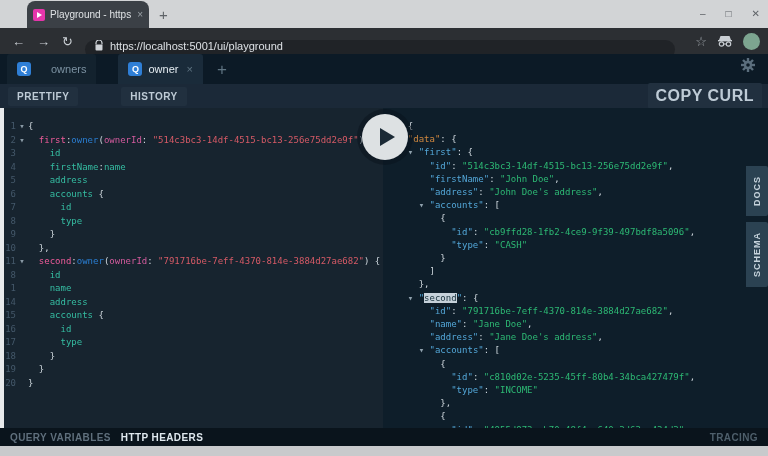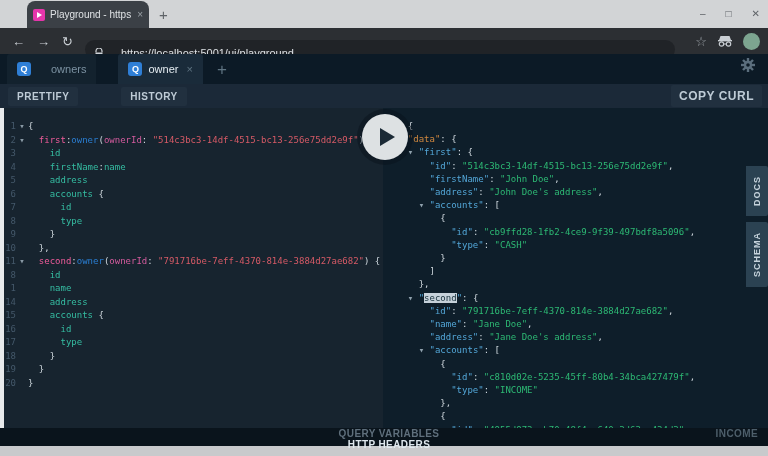--- a/index.html
+++ b/index.html
@@ -11,21 +11,21 @@
   .btab { margin-left:27px; width:122px; height:27px; background:#3b4046; border-radius:8px 8px 0 0; display:flex; align-items:center; padding:0 6px; gap:5px; }
   .favicon { width:12px; height:12px; background:#e535ab; border-radius:2px; flex:0 0 auto; position:relative; }
   .favicon::after { content:""; position:absolute; left:4px; top:3px; border-left:5px solid #fff; border-top:3px solid transparent; border-bottom:3px solid transparent; }
   .btab-title { color:#dfe2e5; font-size:10px; white-space:nowrap; overflow:hidden; flex:1 1 auto; }
   .btab-close { color:#9aa0a6; font-size:10px; flex:0 0 auto; }
   .newtab { color:#5f6368; font-size:15px; margin-left:10px; padding-bottom:5px; }
   .wincontrols { position:absolute; right:8px; top:0; height:26px; display:flex; align-items:center; gap:20px; color:#5f6368; font-size:10px; }
 
   .navbar { position:absolute; left:0; top:28px; width:768px; height:26px; background:#2c2f33; display:flex; align-items:center; }
   .navicons { display:flex; gap:12px; margin-left:12px; color:#c9ced3; font-size:13px; }
-  .urlpill { margin-left:12px; width:590px; height:19px; background:#202327; border-radius:10px; display:flex; align-items:flex-end; padding:0 10px; gap:18px;margin-top:16px; }
+  .urlpill { margin-left:12px; width:590px; height:19px; background:#202327; border-radius:10px; display:flex; align-items:flex-start; padding:0 10px; gap:7px;margin-top:16px; }
   .urltext { color:#dce0e4; font-size:11px; white-space:nowrap; }
   .navright { position:absolute; right:8px; top:28px; height:26px; display:flex; align-items:center; gap:10px; }
   .star { color:#9aa0a6; font-size:13px; }
   .avatar { width:17px; height:17px; border-radius:50%; background:#7da590; }
 
   
   .pgheader { position:absolute; left:0; top:54px; width:768px; height:30px; background:#0c1a26; display:flex; align-items:flex-end; }
   .pgtab { height:30px; display:flex; align-items:center; gap:6px; padding:0 10px; border-radius:3px 3px 0 0; }
   .pgtab.inactive { background:#13222e; margin-left:7px; }
   .pgtab.active { background:#1a2b3a; margin-left:22px; }
@@ -36,21 +36,21 @@
   .pgtab-close { color:#5f7482; font-size:11px; margin-left:2px; }
   .pgplus { color:#5f7482; font-size:17px; margin-left:14px; padding-bottom:4px; }
   .gear { position:absolute; right:12px; top:3px; }
 
   
   .toolbar { position:absolute; left:0; top:84px; width:768px; height:24px; background:#1b2938; display:flex; align-items:center;gap:35px; }
   .tbtn { background:#21303f; color:#becbd6; font-size:10px; font-weight:bold; letter-spacing:.5px; padding:4px 9px; border-radius:2px; margin-left:8px; }
   .endpoint { margin-left:10px; width:552px; height:18px; background:#121c27; border:1px solid #2c3b4a; border-radius:2px; display:flex; align-items:center; padding:0 8px; gap:7px; }
   .endpoint .dot { width:5px; height:5px; border-radius:50%; background:#5d7183; }
   .endpoint-url { color:#bac8d3; font-size:10px; white-space:nowrap; }
-  .copycurl { position:absolute; right:6px; color:#becbd6; font-size:12px; font-weight:bold; letter-spacing:.5px; background:#21303f; padding:4px 8px; border-radius:2px; }
+  .copycurl { position:absolute; right:6px; color:#becbd6; font-size:16px; font-weight:bold; letter-spacing:.5px; background:#21303f; padding:4px 8px; border-radius:2px; }
 
   
   .editors { position:absolute; left:0; top:108px; width:768px; height:320px; }
   .leftstrip { position:absolute; left:0; top:0; width:4px; height:320px; background:#e8eaec; z-index:5; }
   .qpane { position:absolute; left:0; top:0; width:383px; height:320px; background:#17242f; overflow:hidden; padding-top:12px; }
   .rpane { position:absolute; left:383px; top:0; width:385px; height:320px; background:#0e1e2a; overflow:hidden; padding-top:12px; padding-left:14px; }
   .cline { font-family:"DejaVu Sans Mono","DejaVu Sans",monospace; font-size:9px; line-height:13.5px; white-space:pre; display:flex; }
   .rpane .cline { line-height:13.2px; display:block; }
   .ln { display:inline-block; width:16px; text-align:right; color:#44586a; flex:0 0 auto; }
   .fold { display:inline-block; width:12px; text-align:center; color:#8a9aa6; flex:0 0 auto; }
@@ -62,21 +62,21 @@
   .ky { color:#53a7d8; } .kd { color:#d0883f; } .sv { color:#2db974; } .ar { color:#90a2ae; }
   .sel { background:#c6d1da; color:#17313c; }
 
   .playbtn { position:absolute; left:362px; top:6px; width:46px; height:46px; border-radius:50%; background:#dde1e3; box-shadow:0 0 0 5px rgba(8,18,26,.45); z-index:10; display:flex; align-items:center; justify-content:center; }
   .playbtn .tri { margin-left:5px; border-left:15px solid #1b2a36; border-top:9px solid transparent; border-bottom:9px solid transparent; }
 
   .sidetabs { position:absolute; right:0; top:58px; width:22px; display:flex; flex-direction:column; gap:6px; z-index:6; }
   .sidetab { background:#2b4252; color:#c6d3dc; font-size:9px; font-weight:bold; letter-spacing:1px; border-radius:2px 0 0 2px; writing-mode:vertical-rl; transform:rotate(180deg); padding:10px 6px; text-align:center; }
 
   
-  .bottombar { position:absolute; left:0; top:428px; width:768px; height:18px; background:#0a141c; display:flex; align-items:center; z-index:12;flex-direction:column; }
+  .bottombar { position:absolute; left:0; top:428px; width:768px; height:18px; background:#0a141c; display:flex; align-items:center; z-index:12; }
   .bitem { font-size:10px; font-weight:bold; letter-spacing:.4px; margin-left:10px; }
   .bitem.dim { color:#5f6f7c; }
   .bitem.lit { color:#dfe8ee; }
   .tracing { position:absolute; right:10px; color:#4e5f6b; font-size:10px; font-weight:bold; letter-spacing:.4px; }
   .graystrip { position:absolute; left:0; top:446px; width:768px; height:10px; background:#c8cacc; }
 </style>
 </head>
 <body>
 
 <div class="tabstrip">
@@ -203,15 +203,15 @@
     </div>
   <div class="sidetabs">
     <span class="sidetab">DOCS</span>
     <span class="sidetab">SCHEMA</span>
   </div>
 </div>
 
 <div class="bottombar">
   <span class="bitem dim">QUERY VARIABLES</span>
   <span class="bitem lit">HTTP HEADERS</span>
-  <span class="tracing">INCOME</span>
+  <span class="tracing">TRACING</span>
 </div>
 <div class="graystrip"></div>
 
 </body></html>

